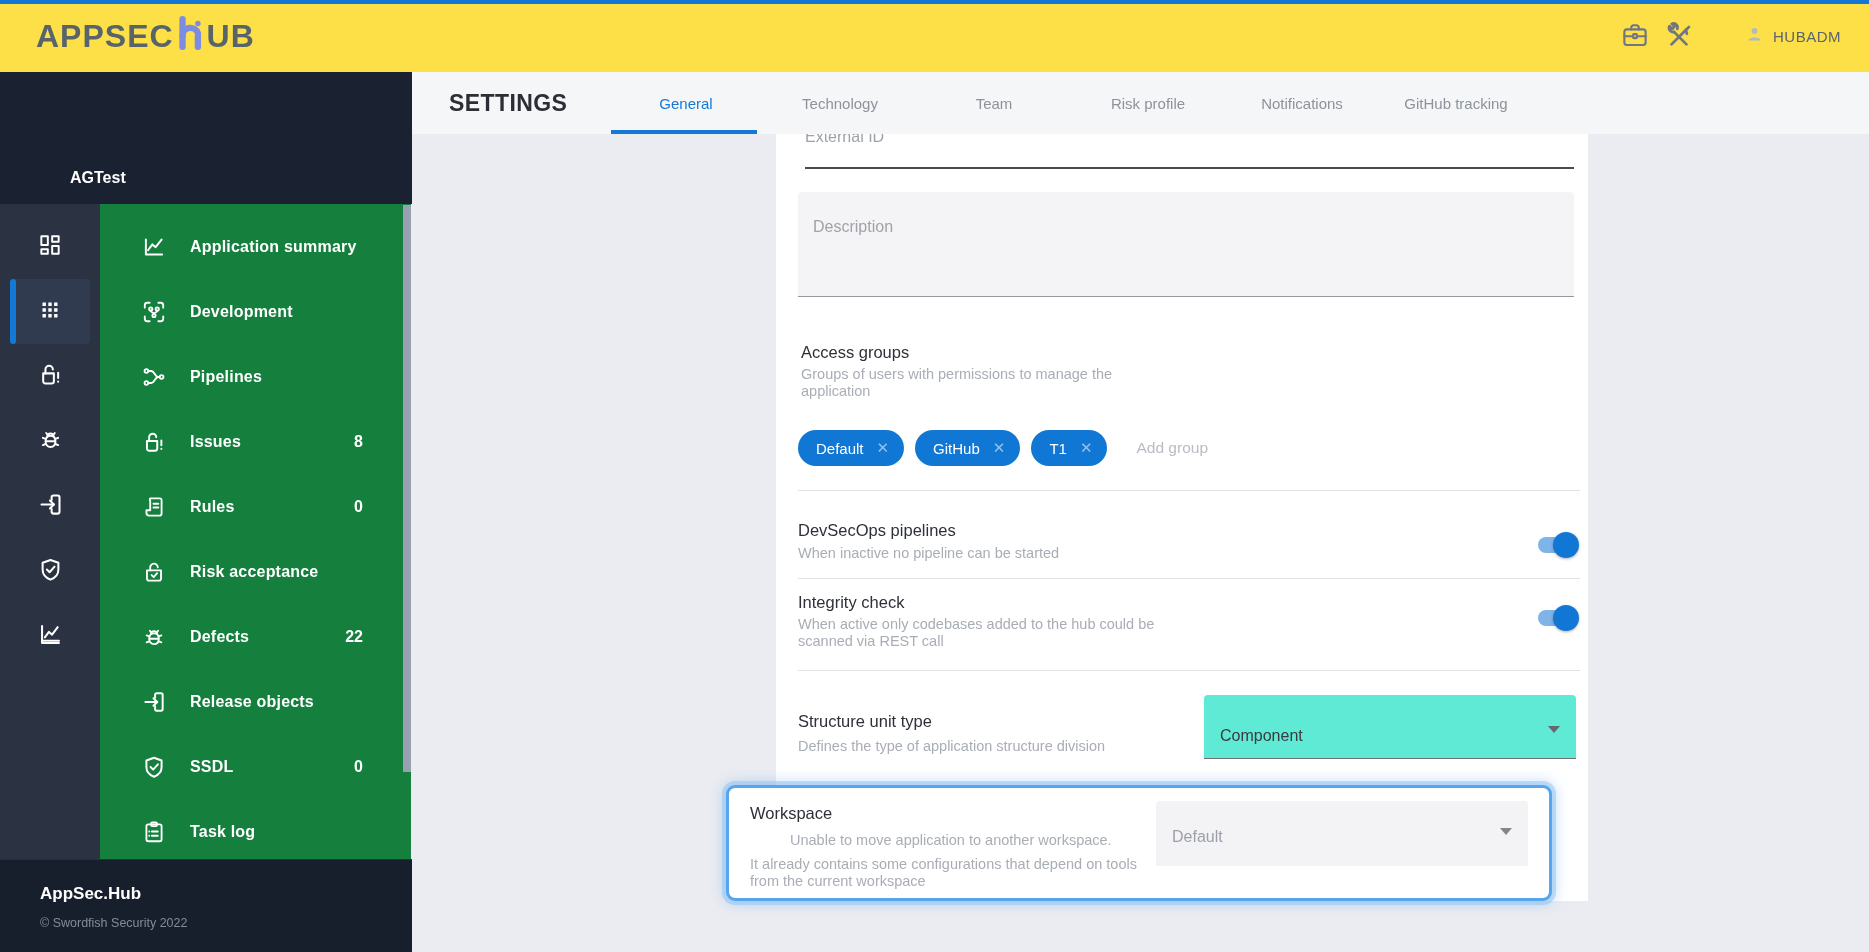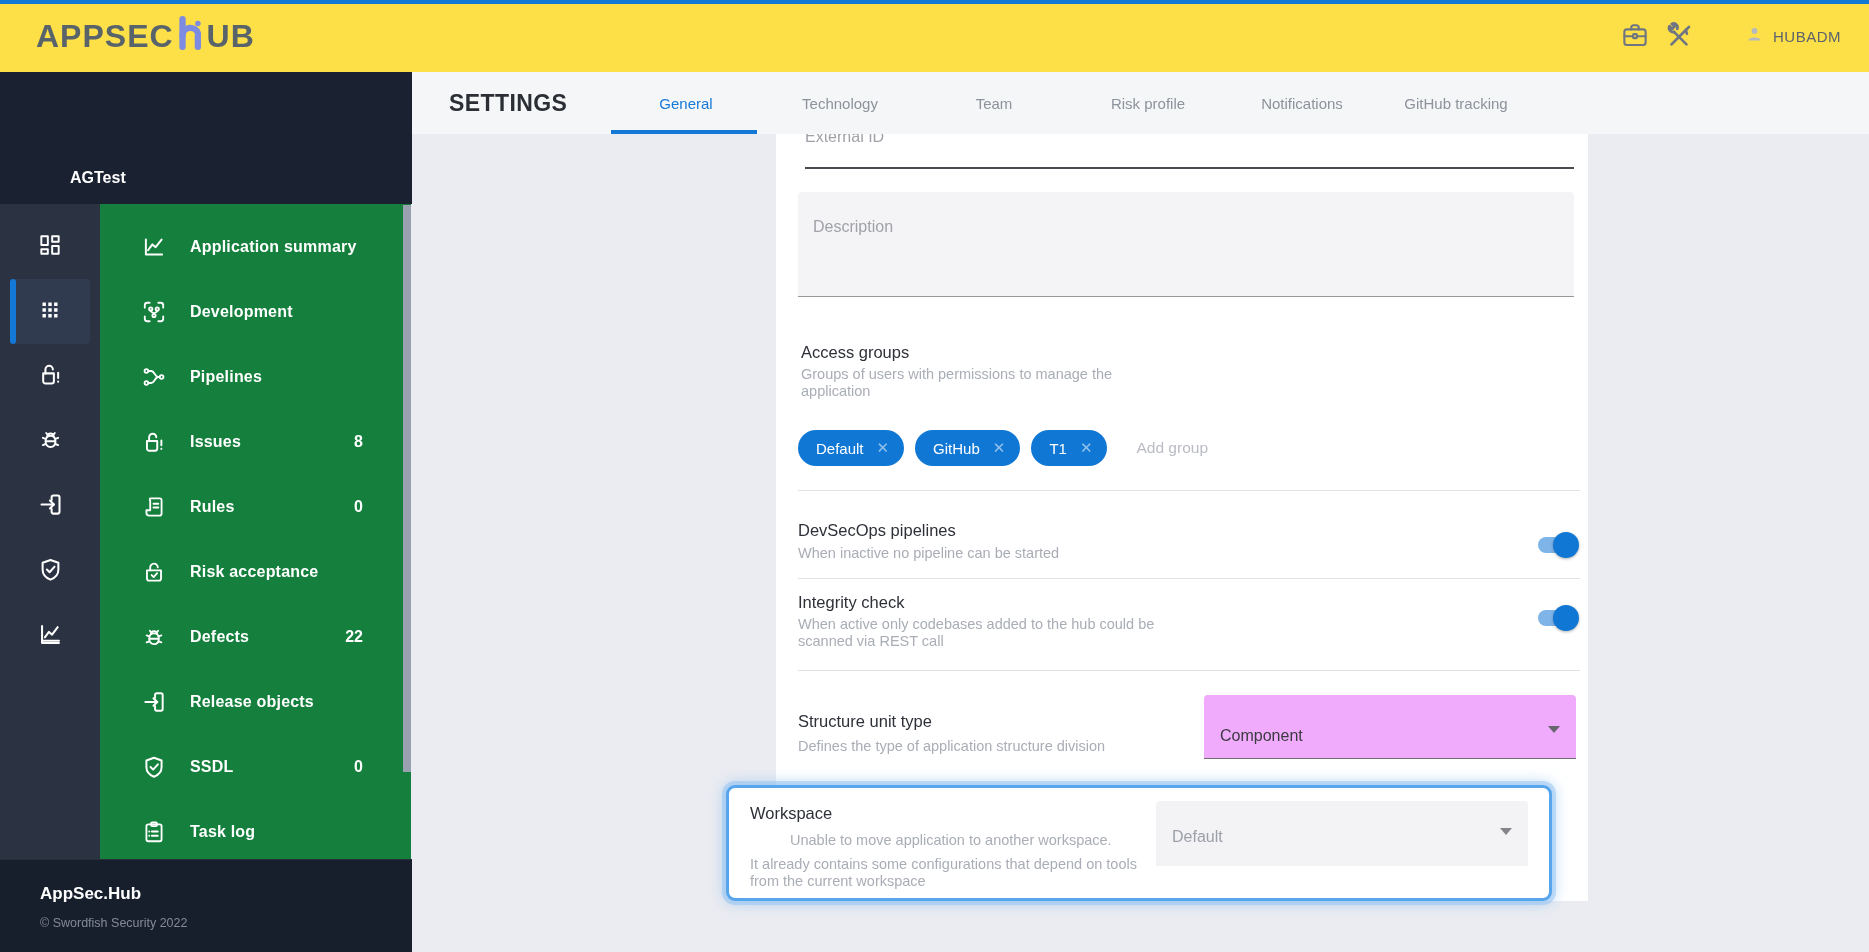--- a/index.html
+++ b/index.html
@@ -52,21 +52,21 @@
   .sec-title{position:absolute;color:#2e3138;font-size:16.5px;font-weight:500;}
   .sec-caption{position:absolute;color:#a9adb5;font-size:14.5px;line-height:17px;}
   .divider{position:absolute;left:22px;width:782px;height:1px;background:#e2e3e7;}
   #chips-row{position:absolute;left:22px;top:296px;height:36px;display:flex;align-items:center;gap:11px;}
   .chip{height:36px;display:inline-flex;align-items:center;gap:13px;padding:0 15px 0 18px;background:#1077d4;border-radius:18px;color:#fff;font-size:15px;cursor:pointer;}
   .chip-x{color:rgba(255,255,255,0.55);font-size:15px;cursor:pointer;}
   #add-group{margin-left:18px;color:#babcc4;font-size:15.5px;cursor:text;}
   .toggle{position:absolute;width:37px;height:16px;cursor:pointer;}
   .toggle .track{position:absolute;left:0;top:0;width:37px;height:16px;border-radius:8px;background:#7fb4e8;}
   .toggle .knob{position:absolute;right:-4px;top:-5px;width:26px;height:26px;border-radius:50%;background:#1077d4;box-shadow:0 1px 3px rgba(0,0,0,0.3);}
-  .dropdown{position:absolute;width:372px;height:63px;background:#f0abfc;border-radius:4px 4px 0 0;cursor:pointer;}
+  .dropdown{position:absolute;width:372px;height:63px;background:#5eead4;border-radius:4px 4px 0 0;cursor:pointer;}
   .dropdown.enabled{border-bottom:1.5px solid #6e6e73;}
   .dd-value{position:absolute;left:16px;bottom:13px;font-size:16px;color:#3a3a40;}
   .dd-caret{position:absolute;right:16px;top:31px;width:0;height:0;border-left:6px solid transparent;border-right:6px solid transparent;border-top:7px solid #66666c;}
   #workspace-box{left:726px;top:785px;width:826px;height:116px;background:#ffffff;border:3px solid #57a5ec;border-radius:9px;box-sizing:border-box;box-shadow:0 0 0 4px rgba(137,190,242,0.45),0 0 14px 3px rgba(137,190,242,0.55);z-index:3;}
   #ws-dropdown{left:427px;top:13px;width:372px;height:65px;background:#f3f3f6;}
   #ws-dropdown .dd-value{color:#9ca0a8;bottom:20px;}
   #ws-dropdown .dd-caret{top:27px;border-top-color:#84848a;}
 </style>
 </head>
 <body>

